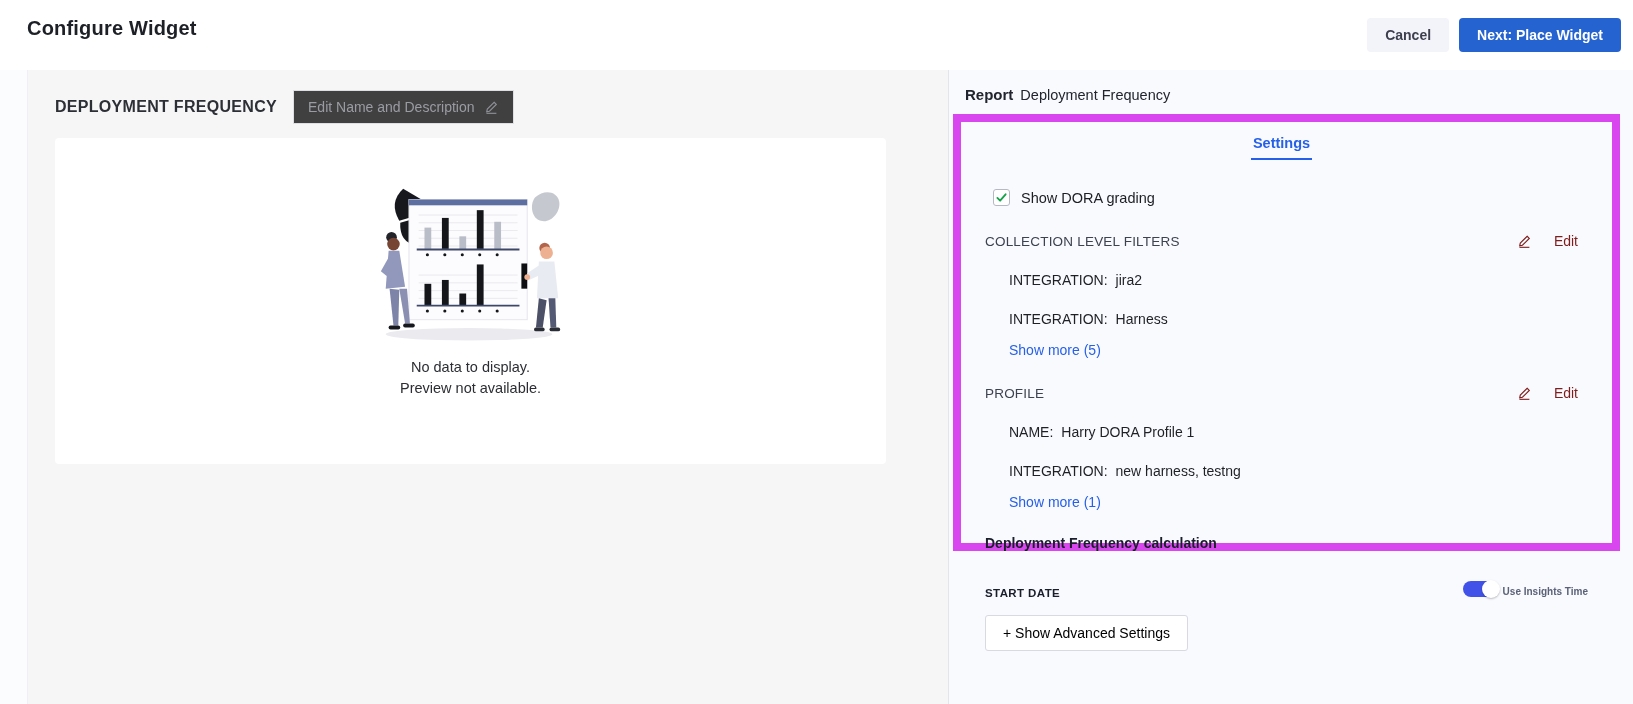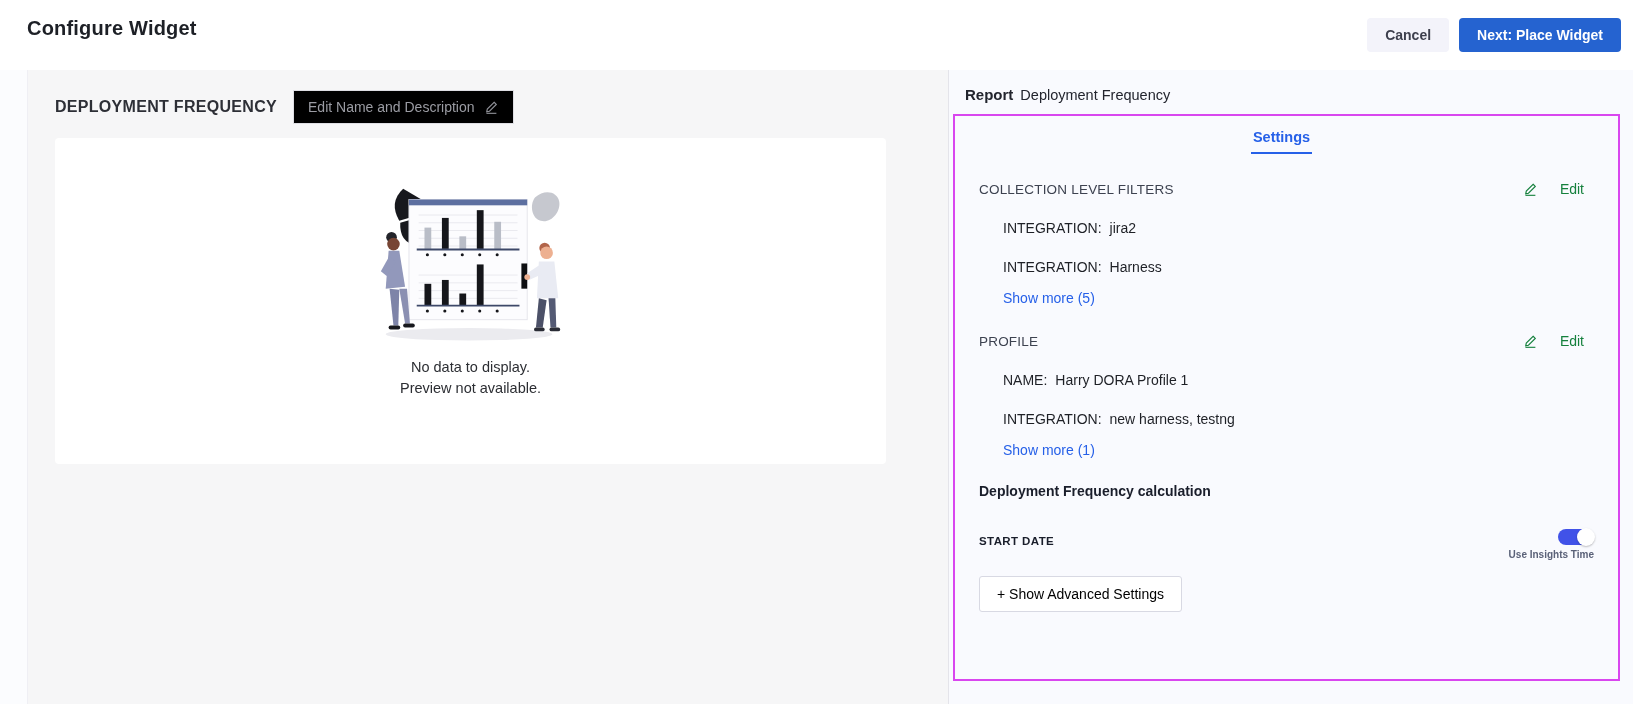--- a/index.html
+++ b/index.html
@@ -21,60 +21,60 @@
 
   
   .main { display: flex; height: 634px; }
   .gutter { width: 28px; background: #fbfcfe; border-right: 1px solid #efeff4; }
   .left-panel { width: 920px; background: #f6f6f7; padding: 20px 0 0 27px; }
   .right-panel { flex: 1; background: #f9fafe; border-left: 1px solid #e4e4ea; padding: 13px 0 0 0; }
 
   
   .widget-head { display: flex; align-items: center; gap: 16px; }
   .widget-name { font-size: 16px; font-weight: 600; color: #2d2f36; letter-spacing: .3px; }
-  .edit-name-btn { display: inline-flex; align-items: center; gap: 9px; background: #000000;
+  .edit-name-btn { display: inline-flex; align-items: center; gap: 9px; background: #404040;
                    border: 1px solid #dededfc; border: 1px solid #dedee3; color: #9b9ca3;
                    font-size: 14px; font-family: inherit; padding: 8px 14px; cursor: pointer; }
   .edit-name-btn svg { width: 15px; height: 15px; color: #8f9097; }
   .preview-card { width: 831px; height: 326px; background: #ffffff; border-radius: 4px;
                   margin-top: 14px; display: flex; flex-direction: column; align-items: center; }
   .illustration { margin-top: 42px; }
   .empty-line { font-size: 14.5px; color: #2c2e33; line-height: 21px; text-align: center; }
   .empty-lines { margin-top: 12px; }
 
   
   .report-row { padding: 3px 16px 0 16px; font-size: 14.5px; color: #23252e; }
   .report-label { font-weight: bold; font-size: 15px; margin-right: 7px; }
-  .settings-box { position: relative; margin: 11px 13px 0 4px; height: 567px;
-                  border: 2px solid #d946ef; padding: 8px 34px 0 24px; }
+  .settings-box { position: relative; margin: 11px 13px 0 4px; height: 437px;
+                  border: 8px solid #d946ef; padding: 8px 34px 0 24px; }
   .tab-row { display: flex; justify-content: center; }
   .tab { font-size: 14.5px; font-weight: bold; color: #2660e8; padding: 5px 2px 7px 2px;
          border-bottom: 2.5px solid #2660e8; cursor: pointer; }
 
   .checkbox-row { display: flex; align-items: center; gap: 11px; margin: 29px 0 0 8px; }
   .checkbox { width: 17px; height: 17px; background: #fff; border: 1px solid #b7b8c6;
               border-radius: 3px; display: flex; align-items: center; justify-content: center; cursor: pointer; }
   .checkbox svg { width: 11px; height: 11px; color: #16a34a; }
   .checkbox-label { font-size: 14.5px; color: #1c1e24; }
 
   .section-head { display: flex; justify-content: space-between; align-items: center; margin-top: 27px; }
   .section-title { font-size: 13.5px; color: #3d4250; letter-spacing: .2px; }
-  .edit-link { display: inline-flex; align-items: center; gap: 22px; color: #15803d;
+  .edit-link { display: inline-flex; align-items: center; gap: 22px; color: #7f1d1d;
                font-size: 14px; cursor: pointer; }
   .edit-link svg { width: 15px; height: 15px; }
 
   .kv-row { margin: 23px 0 0 24px; font-size: 14px; color: #1e2026; }
   .kv-label { margin-right: 8px; }
   .show-more { margin: 15px 0 0 24px; font-size: 14px; color: #2660e8; cursor: pointer; }
 
   .calc-title { margin-top: 25px; font-size: 14px; font-weight: bold; color: #1a1e2b; }
 
   .startdate-row { display: flex; justify-content: space-between; align-items: flex-start; margin-top: 30px; }
   .startdate-label { font-size: 11.5px; font-weight: bold; letter-spacing: .4px; color: #1a1e2b; padding-top: 6px; }
-  .toggle-block { display: flex; flex-direction: column; align-items: flex-end; gap: 4px; margin-right: -10px; }
+  .toggle-block { display: flex; align-items: flex-end; gap: 4px; margin-right: -10px; }
   .toggle { width: 36px; height: 16px; border-radius: 9px; background: #4152e8; position: relative; cursor: pointer; }
   .toggle-knob { position: absolute; right: -1px; top: -1px; width: 18px; height: 18px; border-radius: 50%;
                  background: #ffffff; box-shadow: 0 1px 2px rgba(0,0,0,.25); }
   .toggle-caption { font-size: 10px; font-weight: bold; color: #5a6178; }
 
   .advanced-btn { margin-top: 16px; background: #ffffff; border: 1px solid #d8d9e3; border-radius: 3px;
                   color: #000000; font-family: inherit; font-size: 14px; padding: 9px 17px; cursor: pointer; }
 </style>
 </head>
 <body>
@@ -185,20 +185,28 @@
   <div class="right-panel">
     <div class="report-row">
       <span class="report-label">Report</span><span>Deployment Frequency</span>
     </div>
 
     <div class="settings-box">
       <div class="tab-row">
         <span class="tab">Settings</span>
       </div>
 
+      <div class="checkbox-row">
+        <span class="checkbox">
+          <svg viewBox="0 0 12 12" fill="none" stroke="currentColor" stroke-width="2" stroke-linecap="round" stroke-linejoin="round">
+              <path d="M1.5 6.5 L4.5 9.5 L10.5 2.5"></path>
+            </svg>
+        </span>
+        <span class="checkbox-label">Show DORA grading</span>
+      </div>
 
       
       <div class="section-head">
         <span class="section-title">COLLECTION LEVEL FILTERS</span>
         <span class="edit-link">
           <svg viewBox="0 0 16 16" fill="none" stroke="currentColor" stroke-width="1.2">
               <path d="M10.8 2.4 l2.3 2.3 -7.3 7.3 -2.9 .6 .6 -2.9 z"></path>
               <line x1="2.6" y1="14.2" x2="13.2" y2="14.2"></line>
             </svg>
           <span>Edit</span>

